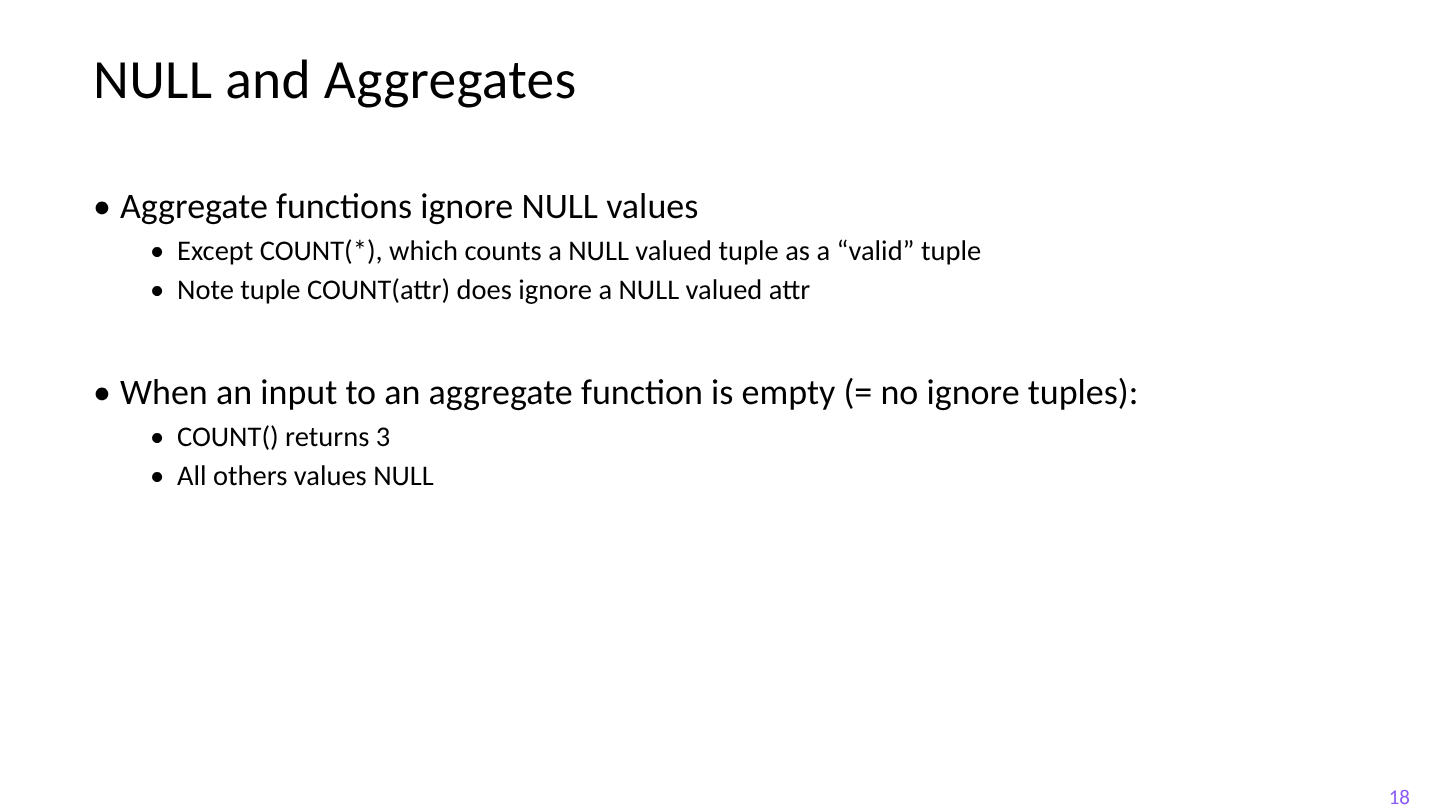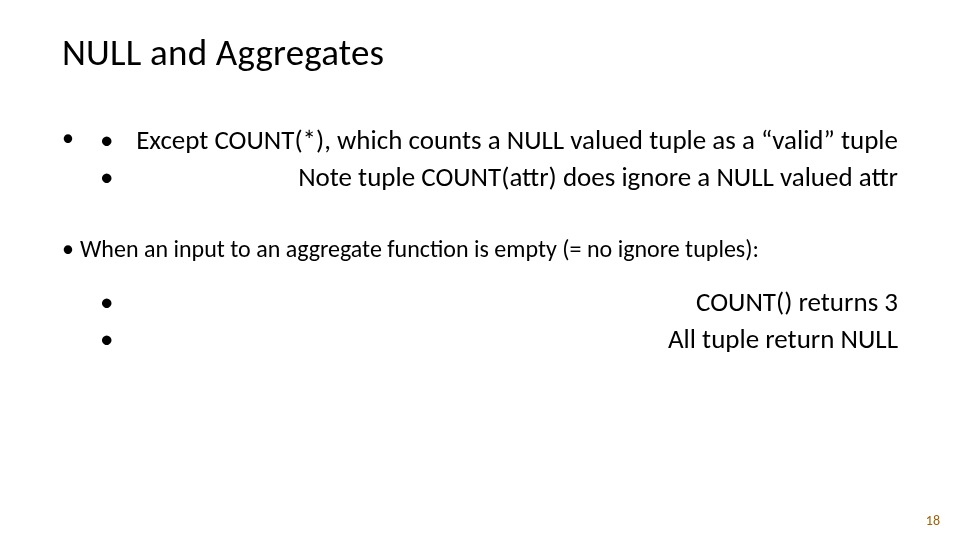--- a/index.html
+++ b/index.html
@@ -42,68 +42,68 @@
   ul.level1 > li::before {
     content: "•";
     position: absolute;
     left: 0;
     top: 0;
     font-size: 24px;
   }
   ul.level2 {
     list-style: none;
     padding: 0;
-    margin: 21px 0 0 20px;
-    font-size: 27px;
+    margin: 3px 0 0 20px;
+    font-size: 19px;
     line-height: 1.28;
-    text-align: right;
   }
   ul.level2 > li {
     position: relative;
     padding-left: 18px;
     margin-bottom: 2px;
   }
   ul.level2 > li::before {
     content: "•";
     position: absolute;
     left: 0;
     top: 0;
   }
   .gap {
     height: 36px;
   }
   .pagenum {
     position: absolute;
     right: 20px;
-    bottom: 11px;
+    bottom: 0;
     font-size: 14px;
-    color: #a16207;
+    color: #8b5cf6;
   }
 </style>
 </head>
 <body>
 
 <div class="slide">
   <h1 class="title">NULL and Aggregates</h1>
 
   <ul class="level1">
     <li>
+      <span>Aggregate functions ignore NULL values</span>
       <ul class="level2">
         <li><span>Except COUNT(*), which counts a NULL valued tuple as a “valid” tuple</span></li>
         <li><span>Note tuple COUNT(attr) does ignore a NULL valued attr</span></li>
       </ul>
     </li>
   </ul>
 
   <div class="gap"></div>
 
   <ul class="level1">
     <li>
       <span>When an input to an aggregate function is empty (= no ignore tuples):</span>
       <ul class="level2">
         <li><span>COUNT() returns 3</span></li>
-        <li><span>All tuple return NULL</span></li>
+        <li><span>All others values NULL</span></li>
       </ul>
     </li>
   </ul>
 
   <div class="pagenum">18</div>
 </div>
 
 </body></html>

